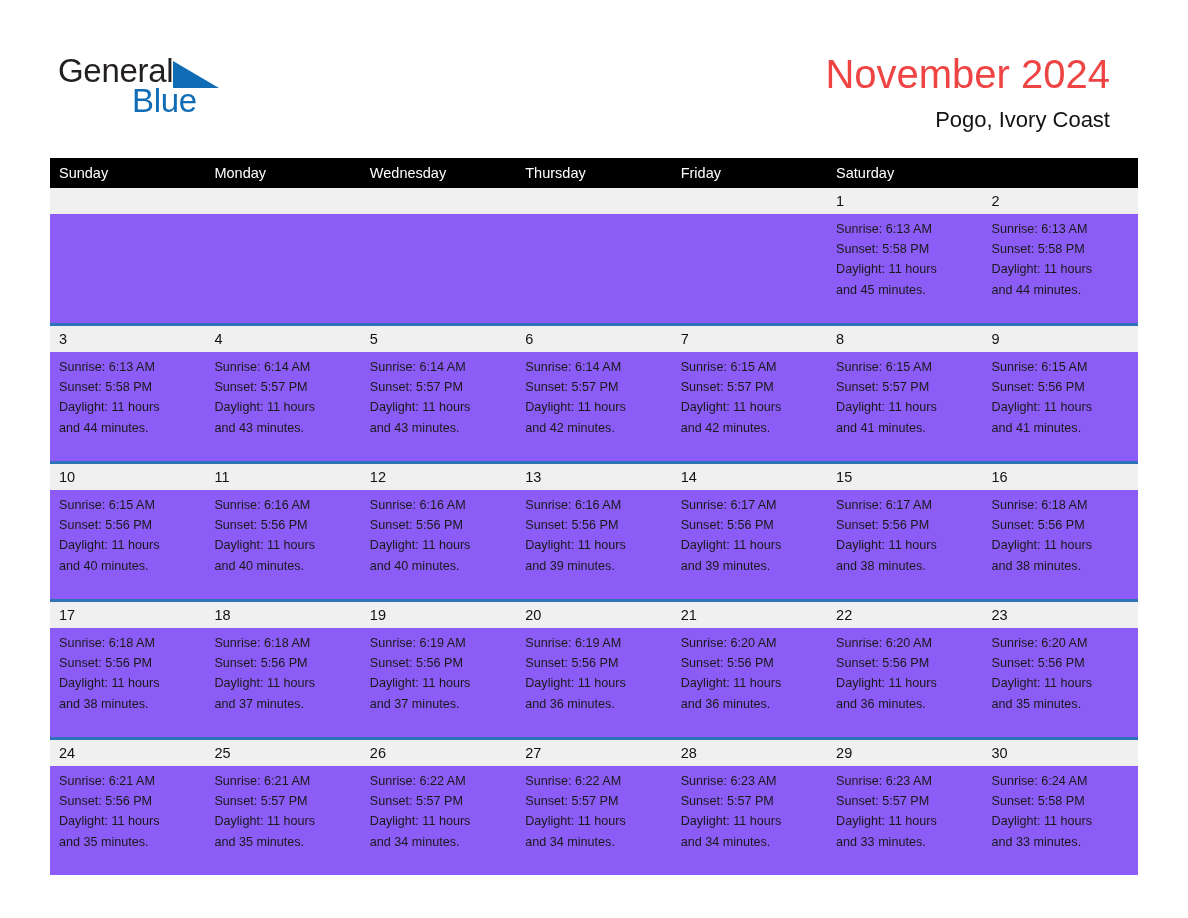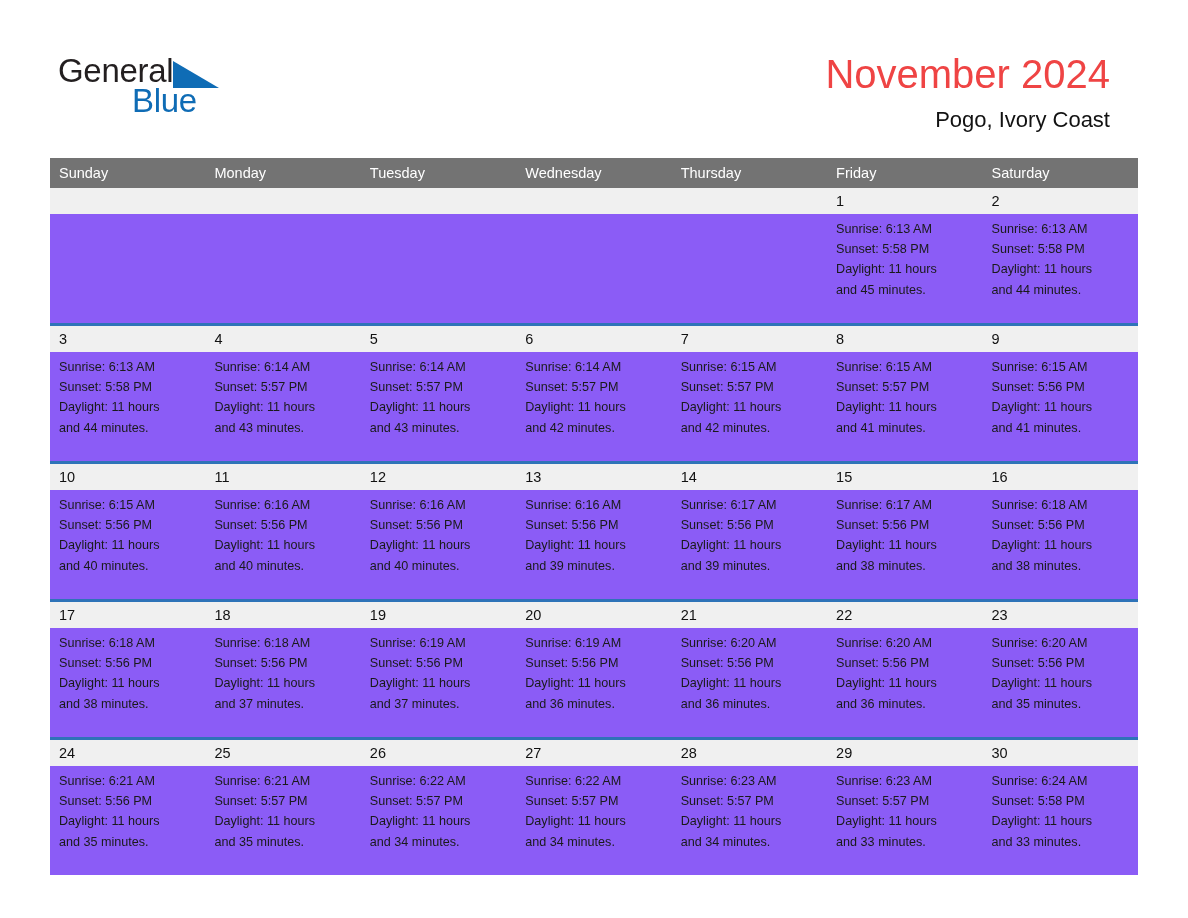--- a/index.html
+++ b/index.html
@@ -94,21 +94,21 @@
     position: absolute;
     left: 50px;
     top: 158px;
     width: 1088px;
   }
 
   .weekday-header {
     display: flex;
     width: 1088px;
     height: 30px;
-    background: #737373;
+    background: #000000;
   }
   .weekday-cell {
     width: 155.43px;
     box-sizing: border-box;
     padding-left: 9px;
     color: #ffffff;
     font-size: 14.5px;
     line-height: 30px;
     white-space: nowrap;
     overflow: hidden;
@@ -176,21 +176,20 @@
       <div class="cal-subtitle">Pogo, Ivory Coast</div>
     </div>
 
   </div>
 
   <div class="calendar">
 
     <div class="weekday-header" id="weekday-header">
         <div class="weekday-cell">Sunday</div>
         <div class="weekday-cell">Monday</div>
-        <div class="weekday-cell">Tuesday</div>
         <div class="weekday-cell">Wednesday</div>
         <div class="weekday-cell">Thursday</div>
         <div class="weekday-cell">Friday</div>
         <div class="weekday-cell">Saturday</div>
       </div>
 
     <div id="weeks-container">
         <div class="week-row">
           <div class="daynum-strip">
             <div class="daynum-cell"></div>

